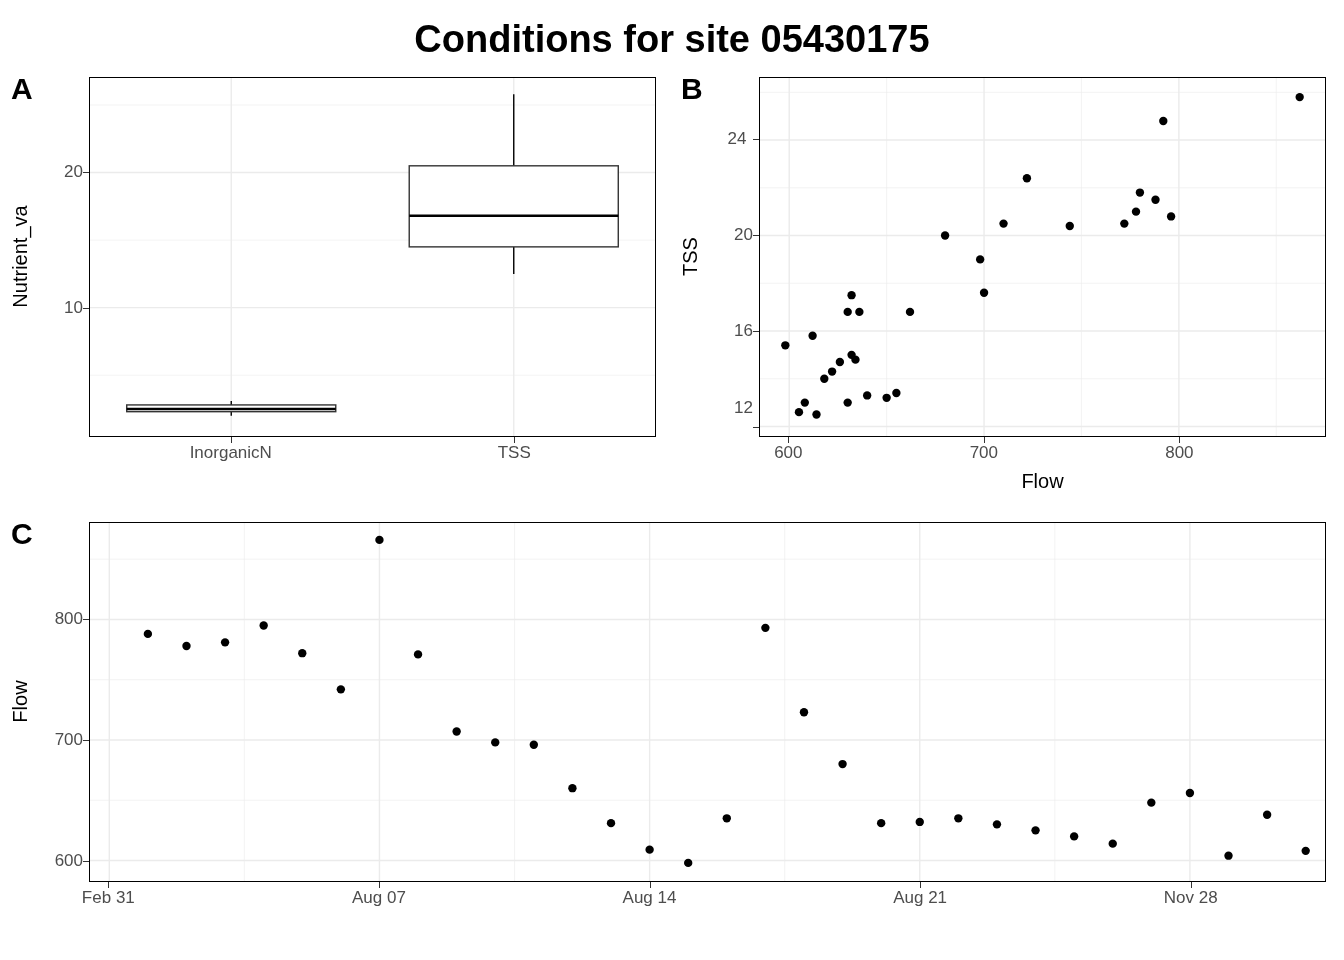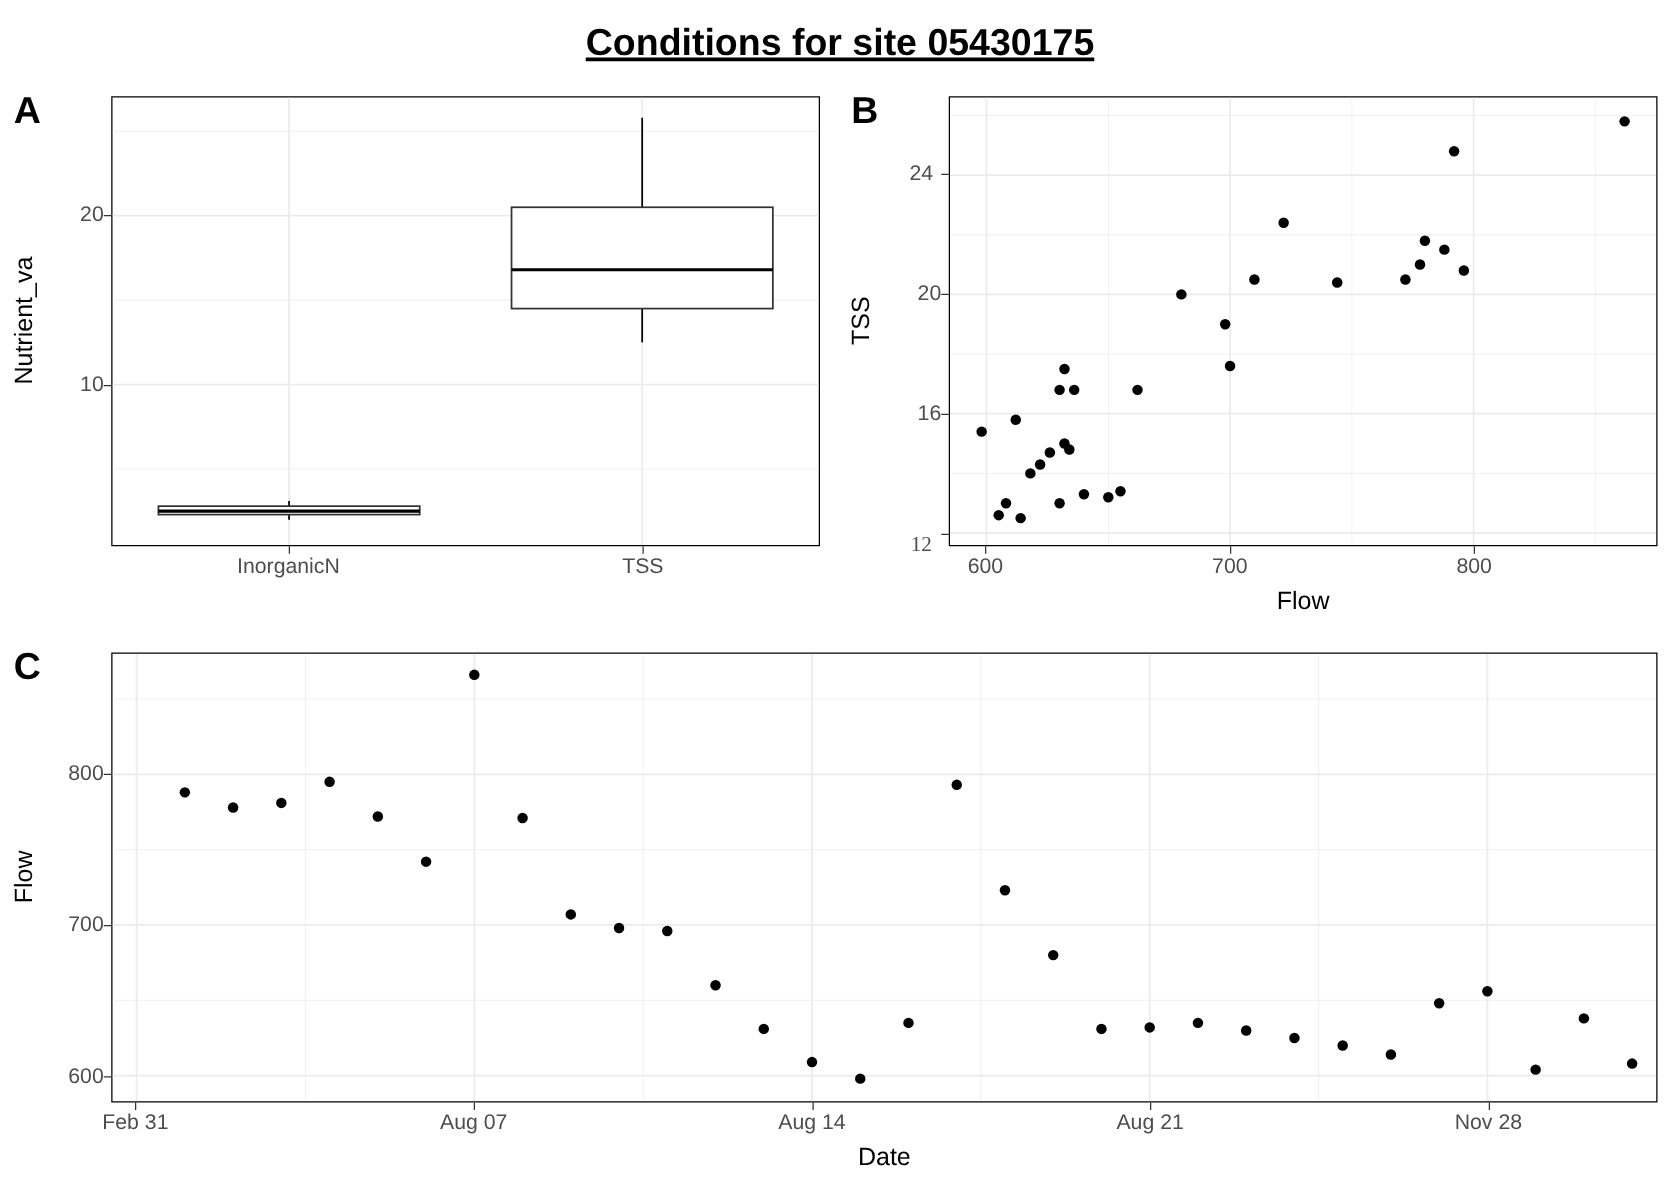--- a/index.html
+++ b/index.html
@@ -15,23 +15,22 @@
     position: absolute;
     top: 0; left: 0;
     width: 1344px; height: 960px;
   }
   .title {
     position: absolute;
     top: 18px;
     left: 0;
     width: 100%;
     text-align: center;
-    font-size: 30px;
+    font-size: 38px;
     font-weight: bold;
-    text-decoration: underline;
   }
   .panel {
     position: absolute;
     background: #ffffff;
     border: 1.5px solid #000;
     box-sizing: border-box;
   }
   .panel-label {
     position: absolute;
     font-size: 30px;
@@ -204,33 +203,32 @@
           <circle cx="985.734375" cy="315.1515151515151" r="4.2" fill="#000"></circle>
           <circle cx="1024.390625" cy="322.42424242424244" r="4.2" fill="#000"></circle>
           <circle cx="1063.046875" cy="281.21212121212125" r="4.2" fill="#000"></circle>
           <circle cx="1101.703125" cy="271.5151515151515" r="4.2" fill="#000"></circle>
           <circle cx="1140.359375" cy="334.54545454545456" r="4.2" fill="#000"></circle>
           <circle cx="1179.015625" cy="293.33333333333337" r="4.2" fill="#000"></circle>
           <circle cx="1217.671875" cy="329.6969696969697" r="4.2" fill="#000"></circle>
         </g>
     </svg>
   </div>
-  <div class="axis-title-x" style="left:89px; top:915px; width:1237px;">Date</div>
   <div class="axis-title-y" style="left:-30px; top:690px; width:100px; transform: rotate(-90deg);">Flow</div>
 
   <div id="tick-layer">
       <div class="tick-label" style="left:51px; top:297.9433962264151px; width:32px; text-align:right;">10</div>
       <div class="tick-mark" style="left:83px; top:307.9433962264151px; width:6px; height:1px;"></div>
       <div class="tick-label" style="left:51px; top:162.09433962264154px; width:32px; text-align:right;">20</div>
       <div class="tick-mark" style="left:83px; top:172.09433962264154px; width:6px; height:1px;"></div>
       <div class="tick-label" style="left:170.75px; top:443px; width:120px; text-align:center;">InorganicN</div>
       <div class="tick-mark" style="left:230.75px; top:437px; width:1px; height:6px;"></div>
       <div class="tick-label" style="left:454.25px; top:443px; width:120px; text-align:center;">TSS</div>
       <div class="tick-mark" style="left:514.25px; top:437px; width:1px; height:6px;"></div>
-      <div class="tick-label" style="left:721px; top:426px; width:32px; text-align:center;font-family:Liberation Serif, serif;">12</div>
+      <div class="tick-label" style="left:721px; top:398px; width:32px; text-align:right;">12</div>
       <div class="tick-mark" style="left:753px; top:427.4px; width:6px; height:1px;"></div>
       <div class="tick-label" style="left:721px; top:321.4px; width:32px; text-align:right;">16</div>
       <div class="tick-mark" style="left:753px; top:331.4px; width:6px; height:1px;"></div>
       <div class="tick-label" style="left:721px; top:225.40000000000003px; width:32px; text-align:right;">20</div>
       <div class="tick-mark" style="left:753px; top:235.40000000000003px; width:6px; height:1px;"></div>
       <div class="tick-label" style="left:721px; top:129.40000000000003px; width:32px; text-align:center;">24</div>
       <div class="tick-mark" style="left:753px; top:139.40000000000003px; width:6px; height:1px;"></div>
       <div class="tick-label" style="left:758.3275862068965px; top:443px; width:60px; text-align:center;">600</div>
       <div class="tick-mark" style="left:788.3275862068965px; top:437px; width:1px; height:6px;"></div>
       <div class="tick-label" style="left:953.844827586207px; top:443px; width:60px; text-align:center;">700</div>

